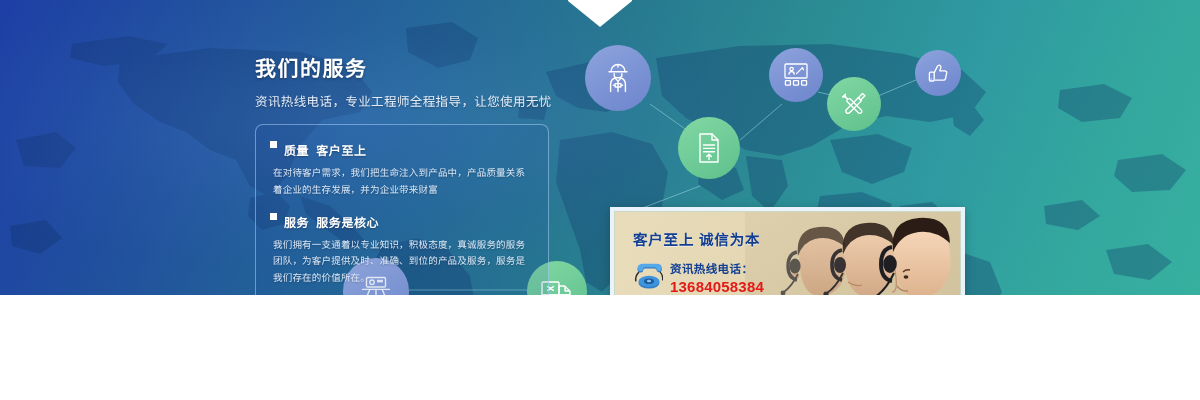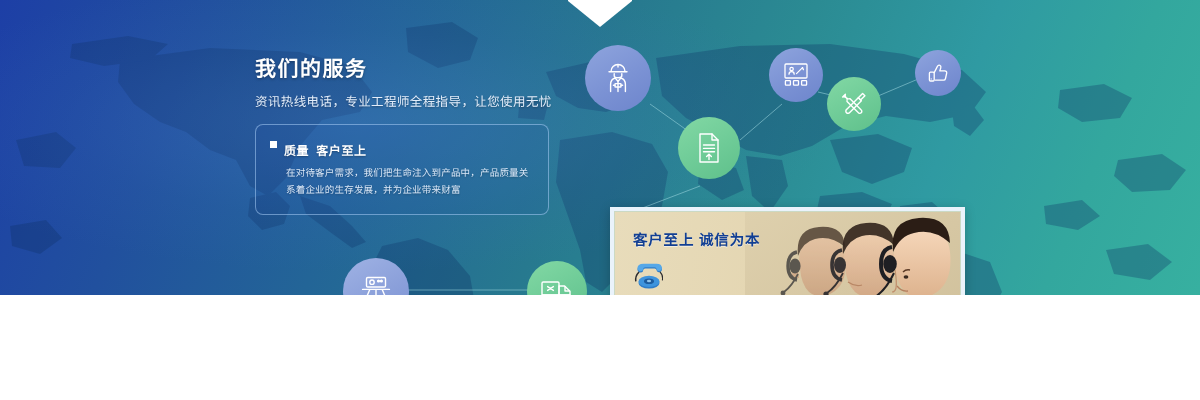--- a/index.html
+++ b/index.html
@@ -87,21 +87,21 @@
     display:flex; gap:7px;
     font-size:12px; font-weight:bold; color:#ffffff;
     letter-spacing:.6px;
     text-shadow:0 1px 2px rgba(0,0,0,.3);
   }
   .sq {
     width:7px; height:7px; background:#ffffff;
     display:inline-block; flex:0 0 auto;
   }
   .blk-body {
-    margin-top:7px; margin-left:16px;
+    margin-top:7px; margin-left:3px;
     font-size:9.5px; line-height:1.75;
     color:#dbe8f8;
     letter-spacing:.2px;
     text-shadow:0 1px 2px rgba(0,0,0,.25);
   }
 
   
   #netsvg { position:absolute; left:0; top:0; width:1200px; height:400px; z-index:10; }
 
   .node {
@@ -323,20 +323,28 @@
 
       <div class="blk">
         <div class="blk-head">
           <span class="sq"></span>
           <span>质量</span>
           <span>客户至上</span>
         </div>
         <div class="blk-body">在对待客户需求，我们把生命注入到产品中，产品质量关系着企业的生存发展，并为企业带来财富</div>
       </div>
 
+      <div class="blk">
+        <div class="blk-head">
+          <span class="sq"></span>
+          <span>服务</span>
+          <span>服务是核心</span>
+        </div>
+        <div class="blk-body">我们拥有一支通着以专业知识，积极态度，真诚服务的服务团队，为客户提供及时、准确、到位的产品及服务，服务是我们存在的价值所在。</div>
+      </div>
 
     </div>
   </div>
 
   <div id="banner">
     <div id="banner-in">
 
       <div id="photo">
         <svg viewBox="0 0 215 147" preserveAspectRatio="xMidYMid slice" aria-hidden="true">
           <defs>
@@ -415,20 +423,24 @@
             <ellipse cx="16" cy="19.2" rx="5" ry="2.8" fill="#1d5c9e"></ellipse>
             <ellipse cx="16" cy="19" rx="2.1" ry="1.2" fill="#8fc4ec"></ellipse>
             <path d="M4.5 7.5 q0-4.6 5.8-4.6 q5.4 0 13.2 0 q5.4 0 5.4 4.3 q0 2.6-2.8 3 q-2.4.3-2.6-2.1
                      q-.1-1.6-1.8-1.6 h-9.6 q-1.8 0-1.9 1.8 q-.2 2.5-2.7 2.2 q-3-.4-3-3z" fill="#2f7dc9"></path>
             <path d="M4.5 6.3 q0-4.6 5.8-4.6 q5.4 0 13.2 0 q5.4 0 5.4 4.3 q0 2.6-2.8 3 q-2.4.3-2.6-2.1
                      q-.1-1.6-1.8-1.6 h-9.6 q-1.8 0-1.9 1.8 q-.2 2.5-2.7 2.2 q-3-.4-3-3z" fill="#56a8e8"></path>
             <path d="M6 10 q-4 4-3.2 9.4" fill="none" stroke="#2b2b2e" stroke-width="1.5"></path>
             <path d="M27 9.8 q3.4 3.6 2.4 8.6" fill="none" stroke="#2b2b2e" stroke-width="1.2"></path>
           </svg>
 
+          <div id="promo-lines">
+            <div id="hotline-label">资讯热线电话：</div>
+            <div id="hotline-num">13684058384</div>
+          </div>
         </div>
 
         <div id="cta">立即咨询</div>
       </div>
 
     </div>
   </div>
 
   <div id="notch"></div>
 

